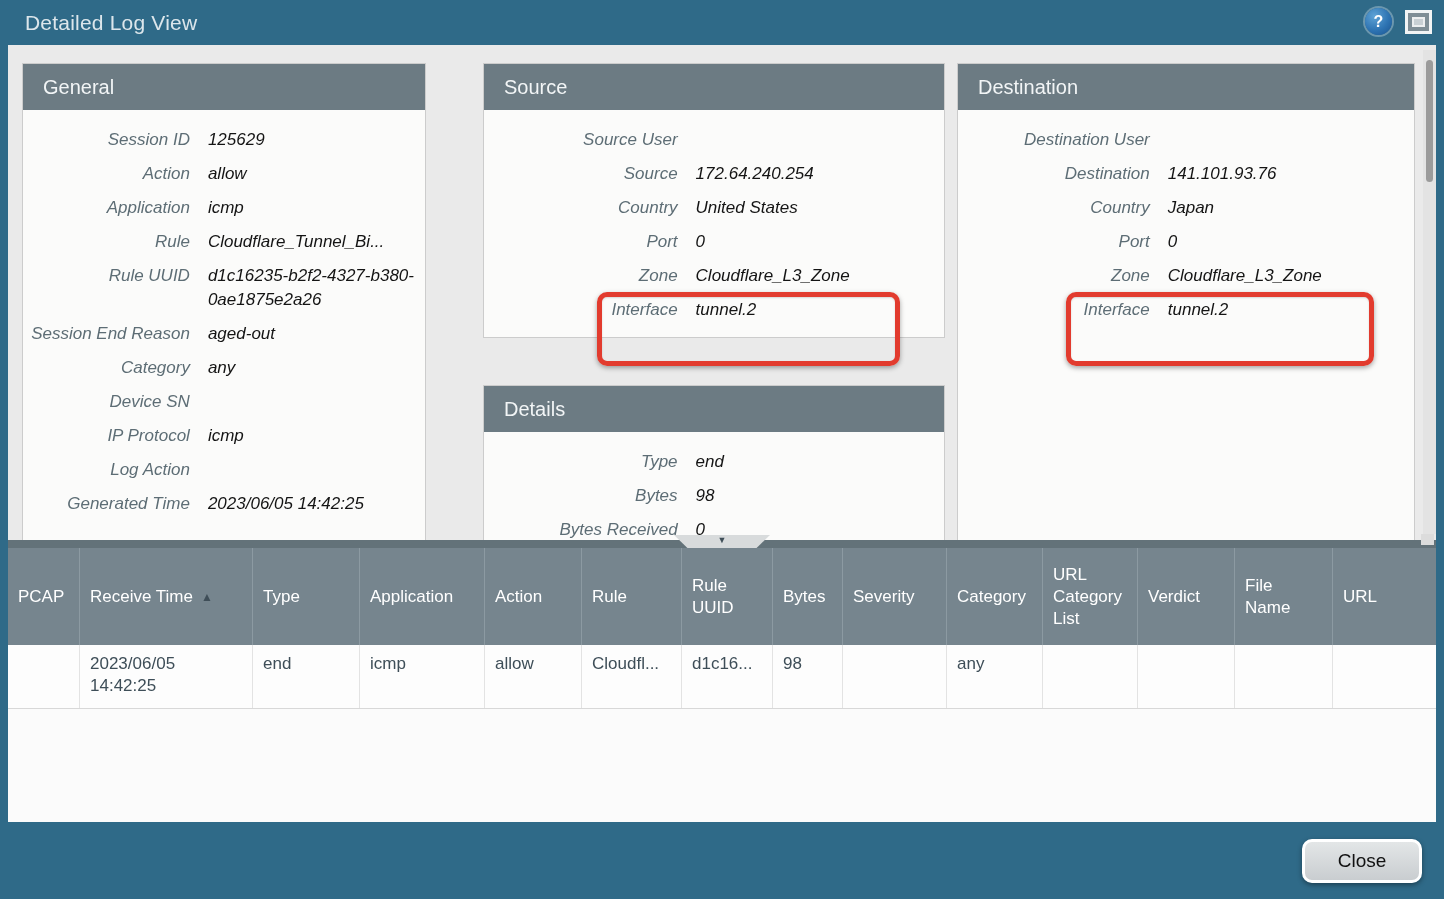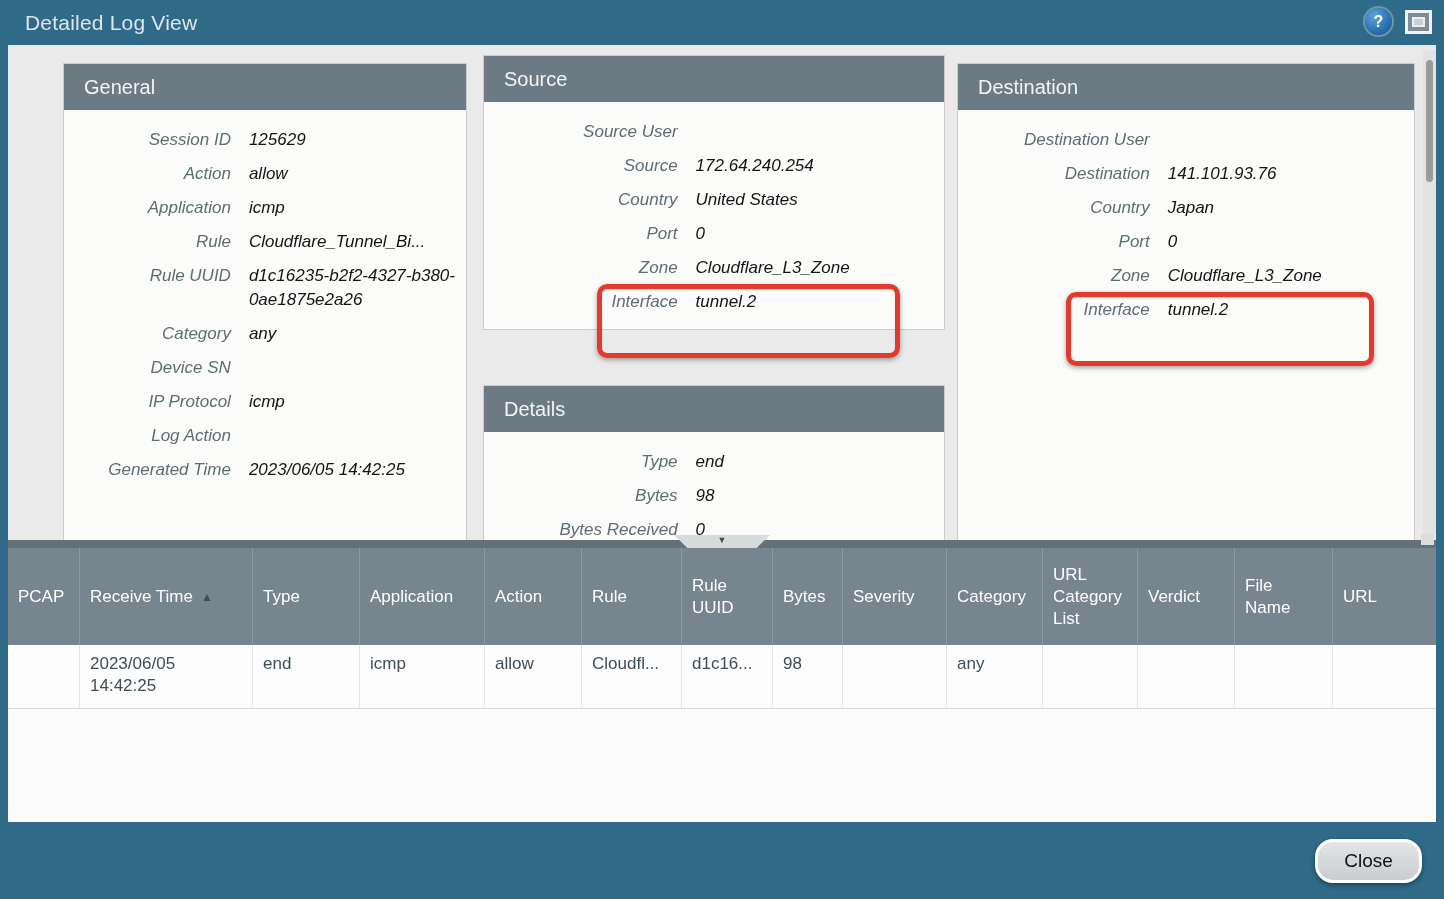--- a/index.html
+++ b/index.html
@@ -26,22 +26,22 @@
   .top-section { position:absolute; left:0; right:0; top:0; height:495px; overflow:hidden; }
 
   .panel { position:absolute; background:#FBFBFA; border:1px solid #CCCCCC; }
   .panel-header { height:46px; background:#6C7B83; color:#F2F5F6; font-size:20px;
     line-height:46px; padding-left:20px; }
   .panel-body { padding-top:13px; position:relative;font-style:italic; }
   .kv-row { display:flex; padding:5px 0; font-size:17px; line-height:24px; }
   .kv-label { width:46%; text-align:right; padding-right:18px; color:#5D6D75; }
   .kv-value { flex:1; color:#141414; padding-right:10px; word-wrap:break-word; }
 
-  #panel-general { left:14px; top:18px; width:404px; height:620px;margin-left:41px; }
-  #panel-source { left:475px; top:10px; width:462px; height:275px; }
+  #panel-general { left:14px; top:18px; width:404px; height:620px; }
+  #panel-source { left:475px; top:18px; width:462px; height:275px; }
   #panel-details { left:475px; top:340px; width:462px; height:210px; }
   #panel-destination { left:949px; top:18px; width:458px; height:530px; }
 
   .red-box { position:absolute; border:5px solid #E23B2E; border-radius:10px;
     box-shadow:0 2px 5px rgba(0,0,0,.35), inset 0 1px 2px rgba(0,0,0,.15); pointer-events:none; }
   #src-redbox { left:113px; top:182px; width:303px; height:74px; }
   #dst-redbox { left:108px; top:182px; width:308px; height:74px; }
 
   
   .v-scrollbar { position:absolute; right:0; top:5px; width:13px; height:484px; background:#E3E3E3; }
@@ -70,22 +70,22 @@
   
   .cols .cell:nth-child(1){flex:0 0 72px;}  .cols .cell:nth-child(2){flex:0 0 173px;}
   .cols .cell:nth-child(3){flex:0 0 107px;} .cols .cell:nth-child(4){flex:0 0 125px;}
   .cols .cell:nth-child(5){flex:0 0 97px;}  .cols .cell:nth-child(6){flex:0 0 100px;}
   .cols .cell:nth-child(7){flex:0 0 91px;}  .cols .cell:nth-child(8){flex:0 0 70px;}
   .cols .cell:nth-child(9){flex:0 0 104px;text-align:center;} .cols .cell:nth-child(10){flex:0 0 96px;}
   .cols .cell:nth-child(11){flex:0 0 95px;justify-content:center;} .cols .cell:nth-child(12){flex:0 0 97px;}
   .cols .cell:nth-child(13){flex:0 0 98px;} .cols .cell:nth-child(14){flex:1;}
 
   
-  .close-btn { position:absolute; right:22px; bottom:16px; width:107px; height:44px;
-    background:linear-gradient(#E3E6E7,#C9CDD0); border:3px solid #FFFFFF; border-radius:18px;
+  .close-btn { position:absolute; right:22px; bottom:16px; width:120px; height:44px;
+    background:linear-gradient(#E3E6E7,#C9CDD0); border:3px solid #FFFFFF; border-radius:10px;
     font-family:"Liberation Sans",sans-serif; font-size:19px; color:#111;
     box-shadow:0 2px 5px rgba(0,0,0,.4); cursor:pointer; }
 </style>
 </head>
 <body>
 
 <div class="dialog">
 
   <div class="titlebar">
     <div class="title">Detailed Log View</div>
@@ -115,20 +115,24 @@
               <div class="kv-label">Application</div>
               <div class="kv-value">icmp</div>
             </div>
           <div class="kv-row">
               <div class="kv-label">Rule</div>
               <div class="kv-value">Cloudflare_Tunnel_Bi...</div>
             </div>
           <div class="kv-row">
               <div class="kv-label">Rule UUID</div>
               <div class="kv-value">d1c16235-b2f2-4327-b380-0ae1875e2a26</div>
+            </div>
+          <div class="kv-row">
+              <div class="kv-label">Session End Reason</div>
+              <div class="kv-value">aged-out</div>
             </div>
           <div class="kv-row">
               <div class="kv-label">Category</div>
               <div class="kv-value">any</div>
             </div>
           <div class="kv-row">
               <div class="kv-label">Device SN</div>
               <div class="kv-value"></div>
             </div>
           <div class="kv-row">

